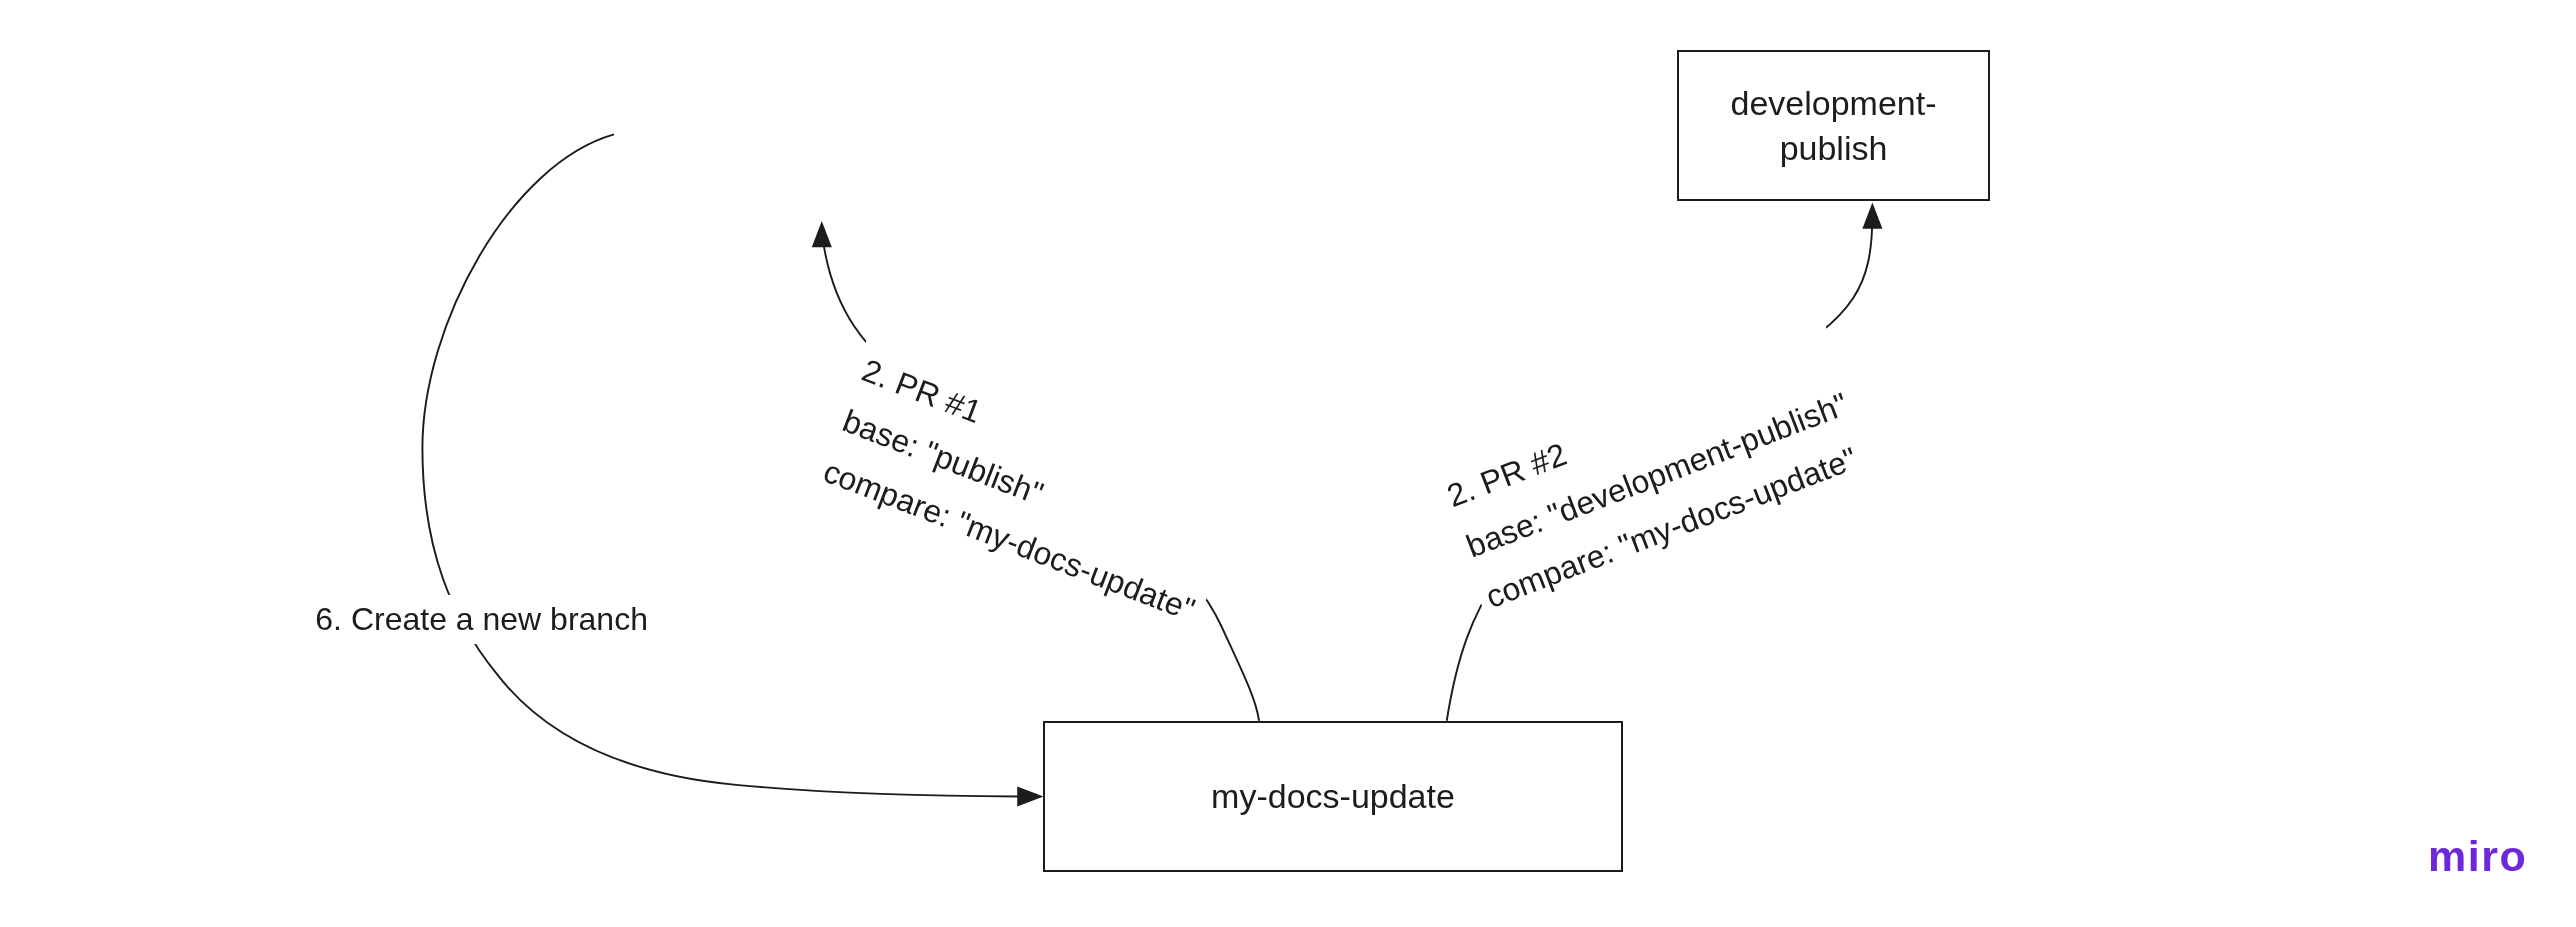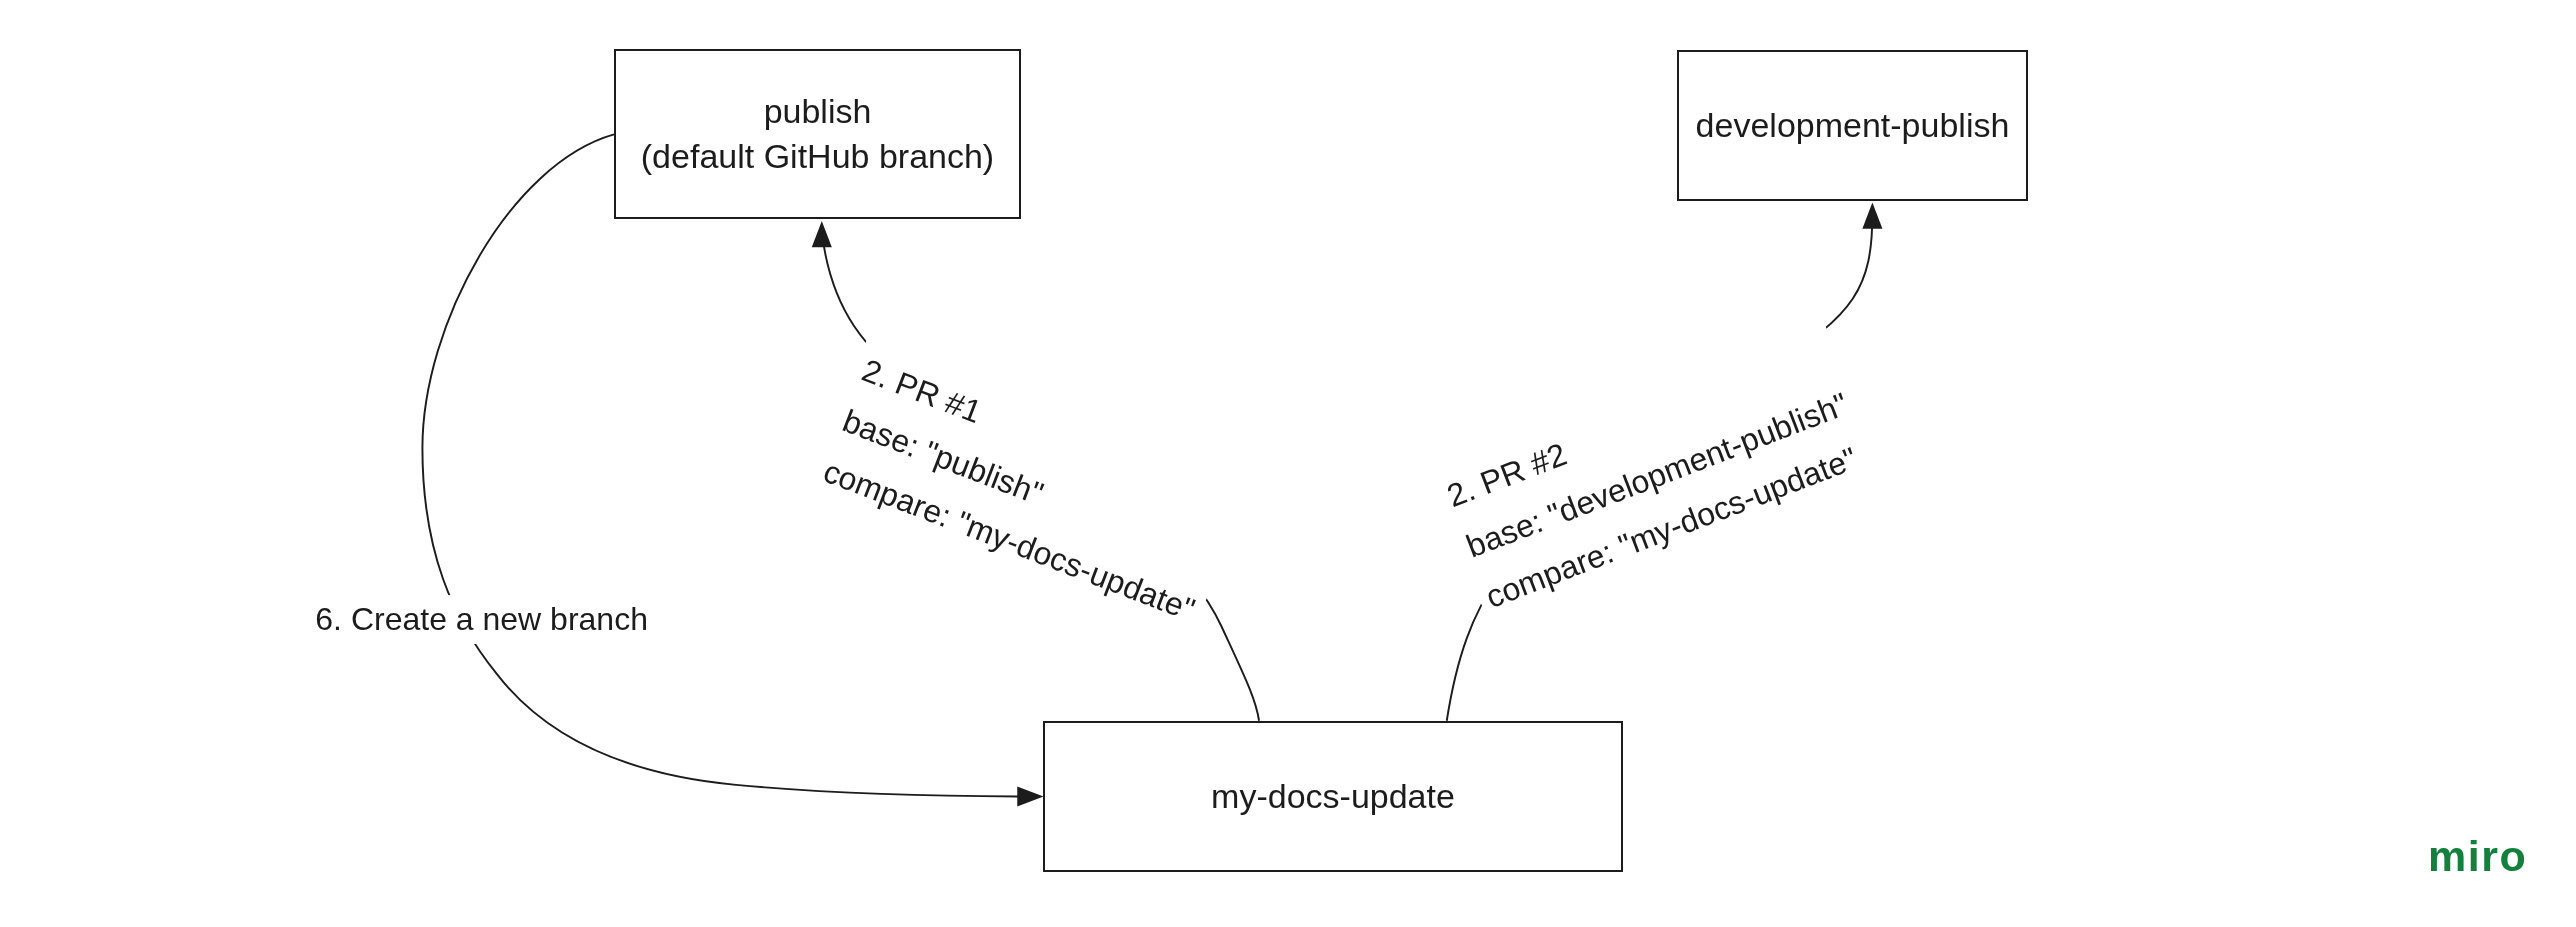--- a/index.html
+++ b/index.html
@@ -31,21 +31,21 @@
     display: flex;
     flex-direction: column;
     align-items: center;
     justify-content: center;
     text-align: center;
     font-size: 34px;
     line-height: 45px;
     z-index: 3;
   }
   #node-publish        { left: 614px;  top: 49px;  width: 407px; height: 170px; }
-  #node-dev-publish    { left: 1677px; top: 50px;  width: 351px; height: 151px; }
+  #node-dev-publish    { left: 1677px; top: 50px;  width: 313px; height: 151px; }
   #node-my-docs-update { left: 1043px; top: 721px; width: 580px; height: 151px; }
 
   .edge-label {
     position: absolute;
     background: #ffffff;
     font-size: 32px;
     white-space: nowrap;
     z-index: 2;
   }
   #label-create-branch {
@@ -70,21 +70,21 @@
     transform: rotate(-21deg);
     transform-origin: 0 0;
   }
   #watermark {
     position: absolute;
     left: 2428px;
     top: 832px;
     font-size: 43px;
     font-weight: 700;
     letter-spacing: 1.5px;
-    color: #15803d;
+    color: #6d28d9;
     z-index: 4;
     user-select: none;
   }
 </style>
 </head>
 <body>
 
 <div id="board">
 
   <svg id="wires" viewBox="0 0 3333 1200" xmlns="http://www.w3.org/2000/svg">
@@ -99,24 +99,20 @@
              C 1380 635, 1520 682, 1580 810
              C 1610 875, 1625 905, 1629 933" fill="none" stroke="#1c1c1c" stroke-width="2.5"></path>
     <path d="M 1063 286 L 1050 320 L 1076 320 Z" fill="#1c1c1c"></path>
 
     <path d="M 1872 933 C 1885 850, 1905 795, 1940 745
              C 2030 620, 2180 545, 2290 475
              C 2400 408, 2423 372, 2423 276" fill="none" stroke="#1c1c1c" stroke-width="2.5"></path>
     <path d="M 2423 262 L 2410 296 L 2436 296 Z" fill="#1c1c1c"></path>
   </svg>
 
-  <div class="node" id="node-publish">
-    <span>publish</span>
-    <span>(default GitHub branch)</span>
-  </div>
 
   <div class="node" id="node-dev-publish">
     <span>development-publish</span>
   </div>
 
   <div class="node" id="node-my-docs-update">
     <span>my-docs-update</span>
   </div>
 
   <div class="edge-label" id="label-create-branch">6. Create a new branch</div>

